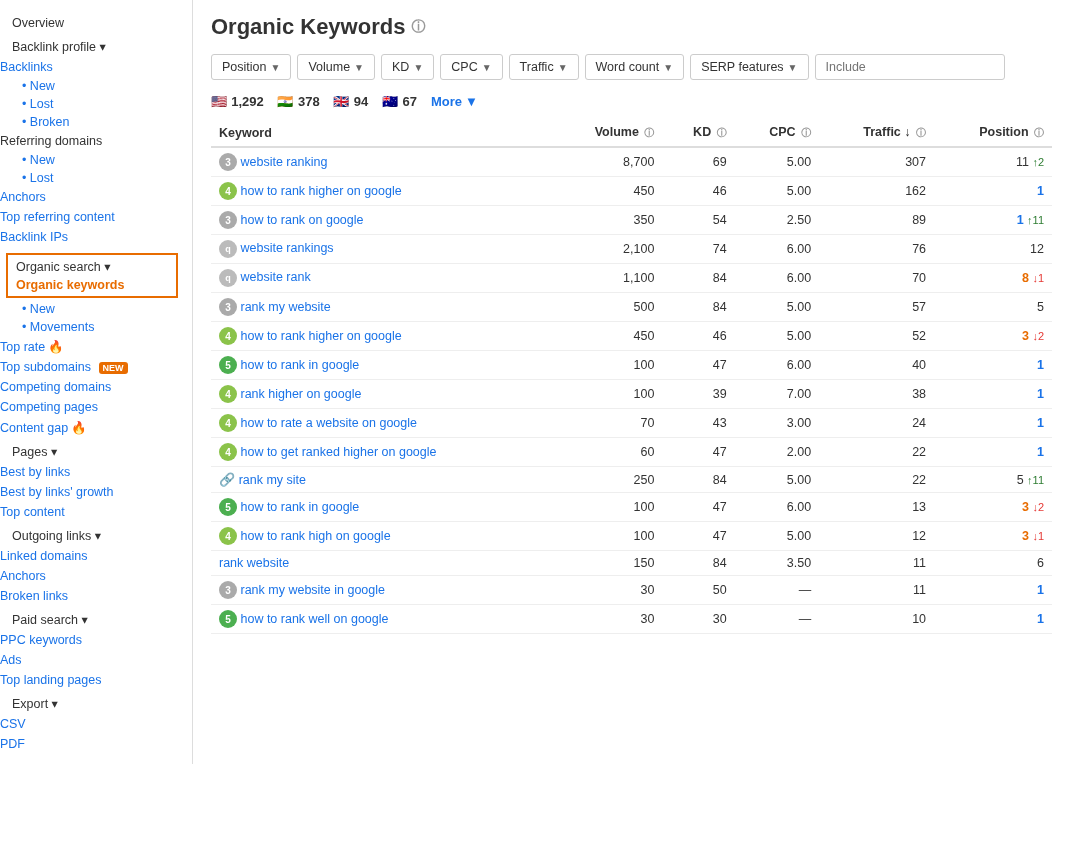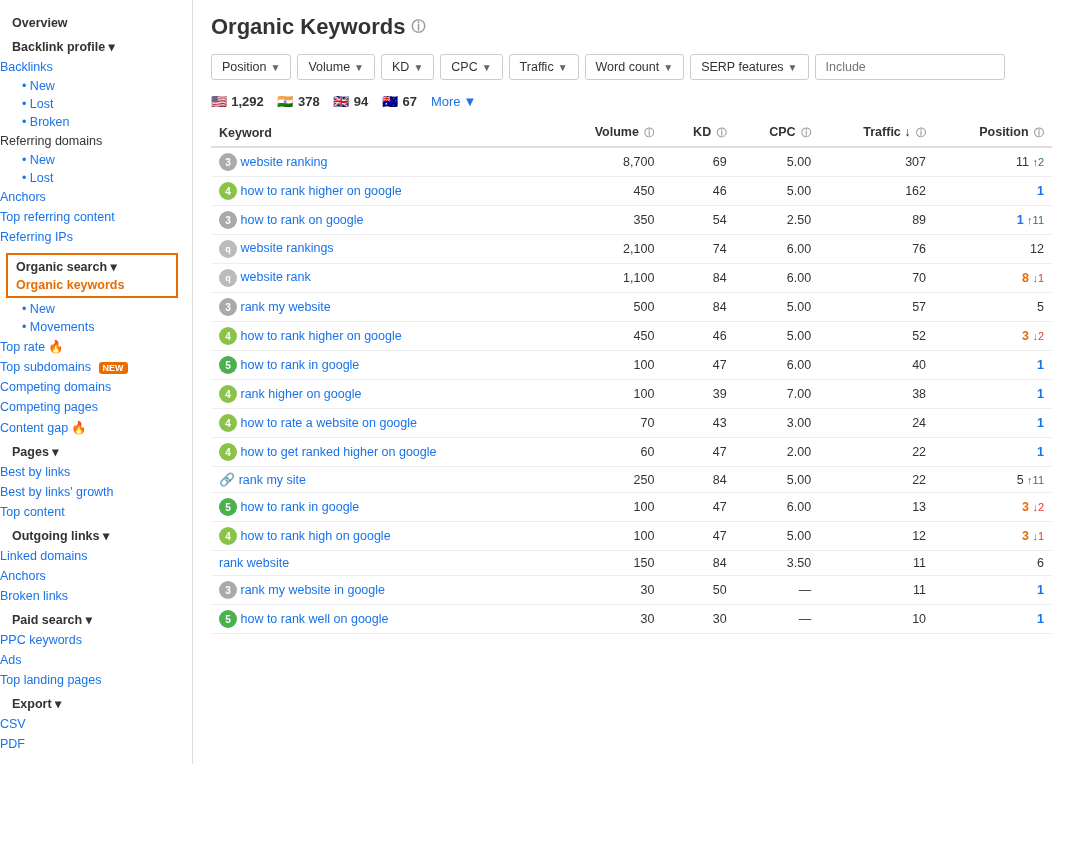--- a/index.html
+++ b/index.html
@@ -8,21 +8,21 @@
     
     #sidebar {
       width: 193px;
       min-width: 193px;
       border-right: 1px solid #ddd;
       padding: 10px 0;
       background: #fff;
       font-size: 12.5px;
     }
     .sidebar-section-title {
-      font-weight: bold;
+      font-weight: normal;
       padding: 6px 12px 3px 12px;
       color: #333;
       font-size: 12.5px;
     }
     .sidebar-link {
       display: block;
       padding: 3px 0;
       color: #1a73e8;
       text-decoration: none;
       cursor: pointer;
@@ -115,20 +115,21 @@
       color: #333;
     }
     .flag-item strong { font-weight: bold; }
     .more-btn {
       display: inline-flex;
       align-items: center;
       gap: 3px;
       color: #1a73e8;
       cursor: pointer;
       font-size: 13px;
+      font-weight: bold;
     }
 
     
     .kw-table {
       width: 100%;
       border-collapse: collapse;
       font-size: 12.5px;
     }
     .kw-table th {
       text-align: left;
@@ -186,21 +187,21 @@
   <a class="sidebar-bullet">• <span>New</span></a>
   <a class="sidebar-bullet">• <span>Lost</span></a>
   <a class="sidebar-bullet">• <span>Broken</span></a>
 
   <a class="sidebar-link" style="color:#333; font-weight:normal;">Referring domains</a>
   <a class="sidebar-bullet">• <span>New</span></a>
   <a class="sidebar-bullet">• <span>Lost</span></a>
 
   <a class="sidebar-link">Anchors</a>
   <a class="sidebar-link">Top referring content</a>
-  <a class="sidebar-link">Referring IPs</a>
+  <a class="sidebar-link">Backlink IPs</a>
 
   <div style="margin: 6px 14px 2px 6px; border: 2px solid #e86c00; padding: 2px 4px;">
     <div class="sidebar-section-title" style="padding:2px 4px;">Organic search ▾</div>
     <a class="sidebar-link active" style="padding:2px 4px;">Organic keywords</a>
   </div>
   <a class="sidebar-bullet">• <span>New</span></a>
   <a class="sidebar-bullet">• <span>Movements</span></a>
 
   <a class="sidebar-link"><span>Top rate</span> <span class="fire-icon">🔥</span></a>
   <a class="sidebar-link"><span>Top subdomains</span> <span class="new-badge">NEW</span></a>

